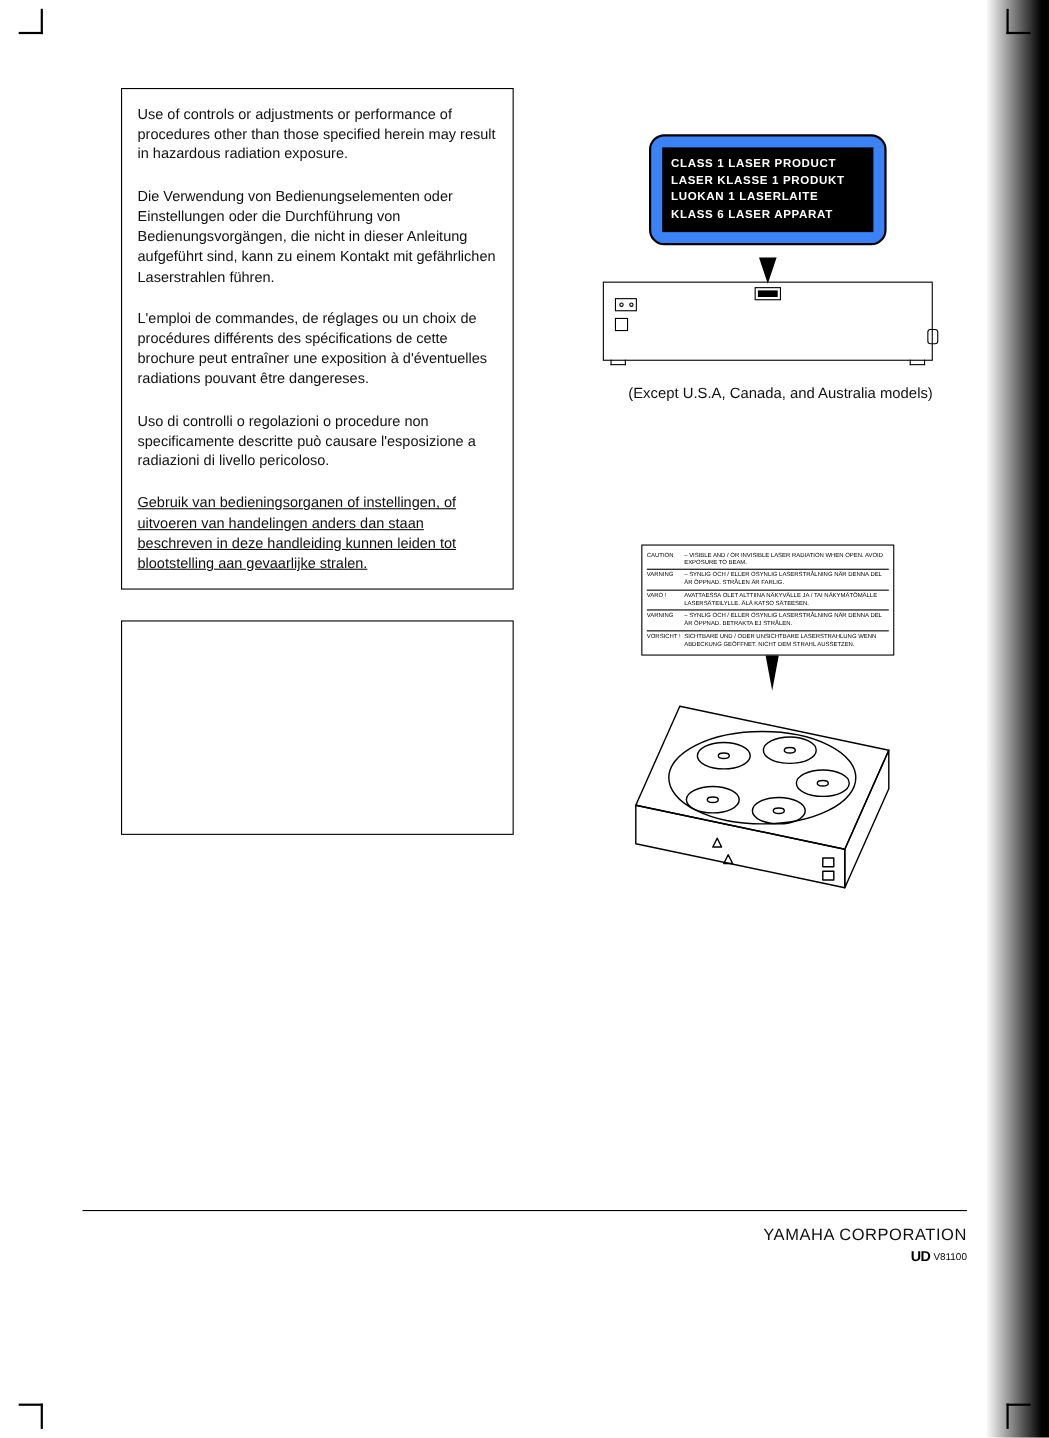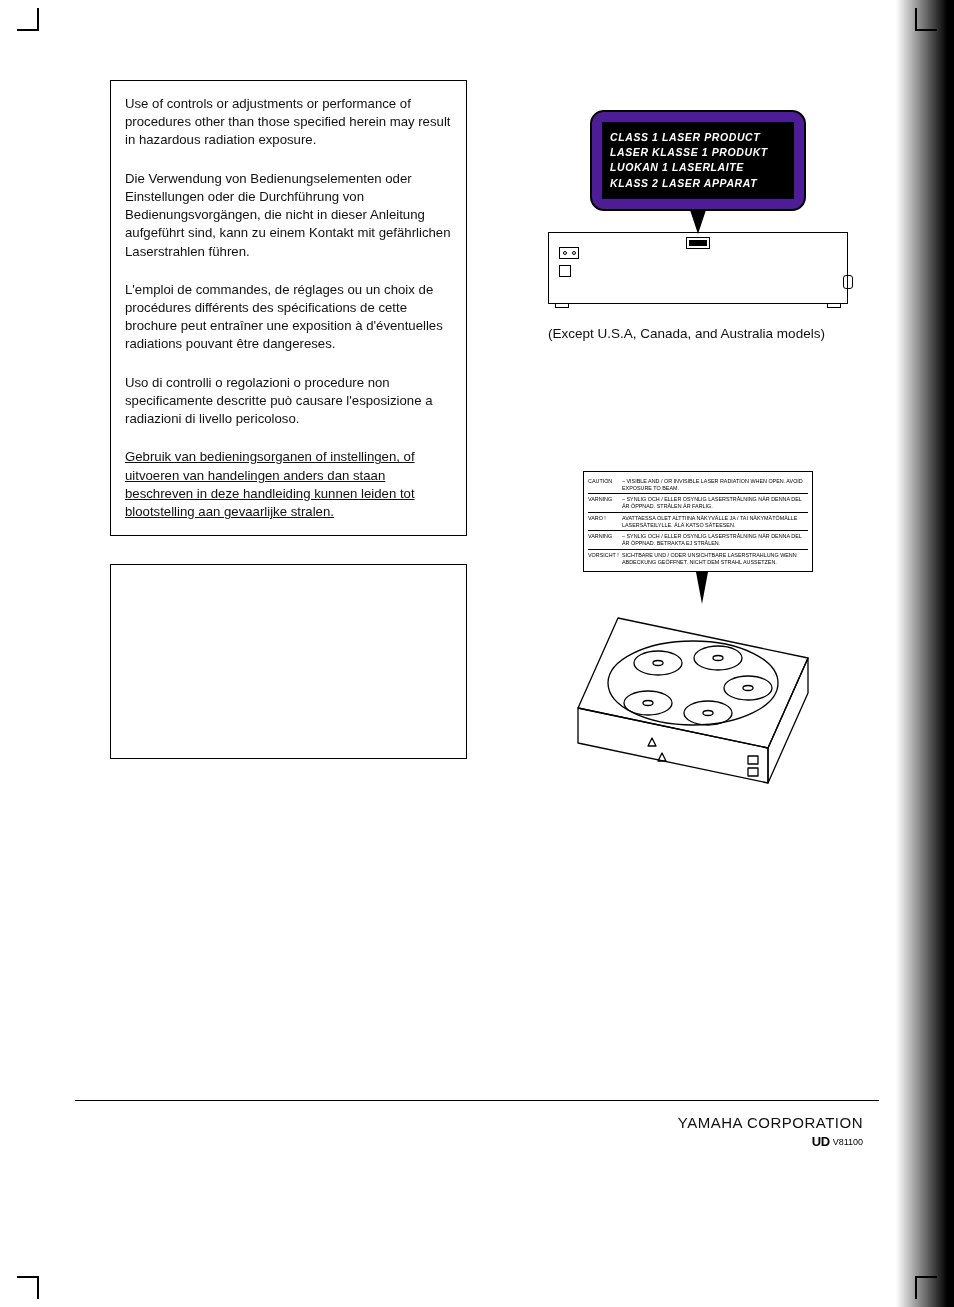--- a/index.html
+++ b/index.html
@@ -50,23 +50,22 @@
     height: 195px;
     margin-top: 28px;
   }
   
   .callout1 { width: 300px; margin-top: 30px; }
   .label-box {
     border: 2px solid #000;
     border-radius: 14px;
     padding: 10px;
     width: 216px;
-    margin: 0 auto;
-    background: #4c1d95;
-    font-style: italic;
+    margin: 12px auto;
+    background: #3b82f6;
   }
   .label-inner {
     background: #000;
     color: #fff;
     padding: 8px 8px;
     font-weight: bold;
     font-size: 10.5px;
     letter-spacing: 0.6px;
     line-height: 1.45;
     font-family: Arial, sans-serif;
@@ -89,21 +88,21 @@
     width:24px;height:12px;border:1px solid #000;
     display:flex;align-items:center;justify-content:center;
   }
   .device-rear .mini-inner { width:18px;height:6px;background:#000; }
   .device-rear .jack1 { position:absolute; left:10px; top:14px; width:20px;height:12px;border:1px solid #000; display:flex;align-items:center;justify-content:space-around;}
   .device-rear .jack1 span{width:4px;height:4px;border:1px solid #000;border-radius:50%;}
   .device-rear .jack2 { position:absolute; left:10px; top:32px; width:12px;height:12px;border:1px solid #000;}
   .device-rear .cord { position:absolute; right:-6px; top:42px; width:10px;height:14px;border:1.5px solid #000;border-radius:3px;}
   .device-rear .foot { position:absolute; bottom:-5px; width:14px;height:5px;border:1px solid #000;border-top:none;}
   .device-rear .foot.l{left:6px;} .device-rear .foot.r{right:6px;}
-  .caption1 { font-size:13.5px; text-align:left; margin-top:22px; color:#111;}
+  .caption1 { font-size:13.5px; text-align:right; margin-top:22px; color:#111;}
   
   .callout2 { margin-top: 130px; width: 300px; }
   .warn-table {
     border:1px solid #000; width:230px; margin:0 auto; background:#fff;
     font-size:5.4px; line-height:1.25; padding:4px 4px;
   }
   .warn-row { display:flex; border-bottom:0.5px solid #000; padding:2px 0;}
   .warn-row:last-child{border-bottom:none;}
   .warn-row .lbl{flex:0 0 34px; font-weight:normal;}
   .warn-row .txt{flex:1;}
@@ -114,21 +113,21 @@
     border-top:32px solid #000;
     margin: 0 auto 0 148px;
   }
   .tray-svg { display:block; margin:-6px auto 0; }
   
   .footer-rule {
     position:absolute; bottom:126px; left:0; right:0;
     border-top:1px solid #000;
   }
   .footer-brand {
-    position:absolute; bottom:78px; right:16px;
+    position:absolute; bottom:78px; right:0;
     text-align:right;
   }
   .footer-brand .corp {
     font-size:15px; letter-spacing:0.5px; color:#111;
   }
   .footer-brand .tag {
     font-size:9px; margin-top:3px; display:flex; justify-content:flex-end; align-items:center; gap:3px;
   }
   .footer-brand .ud { font-weight:900; font-size:13px; letter-spacing:-0.5px;}
 </style>
@@ -160,21 +159,21 @@
     </div>
 
     <div class="right-col">
 
       <div class="callout1">
         <div class="label-box">
           <div class="label-inner">
             <div>CLASS 1 LASER PRODUCT</div>
             <div>LASER KLASSE 1 PRODUKT</div>
             <div>LUOKAN 1 LASERLAITE</div>
-            <div>KLASS 2 LASER APPARAT</div>
+            <div>KLASS 6 LASER APPARAT</div>
           </div>
         </div>
         <div class="pointer1"></div>
         <div class="device-rear">
           <div class="mini-label">
               <div class="mini-inner"></div>
             </div>
           <div class="jack1">
               <span></span>
               <span></span>

